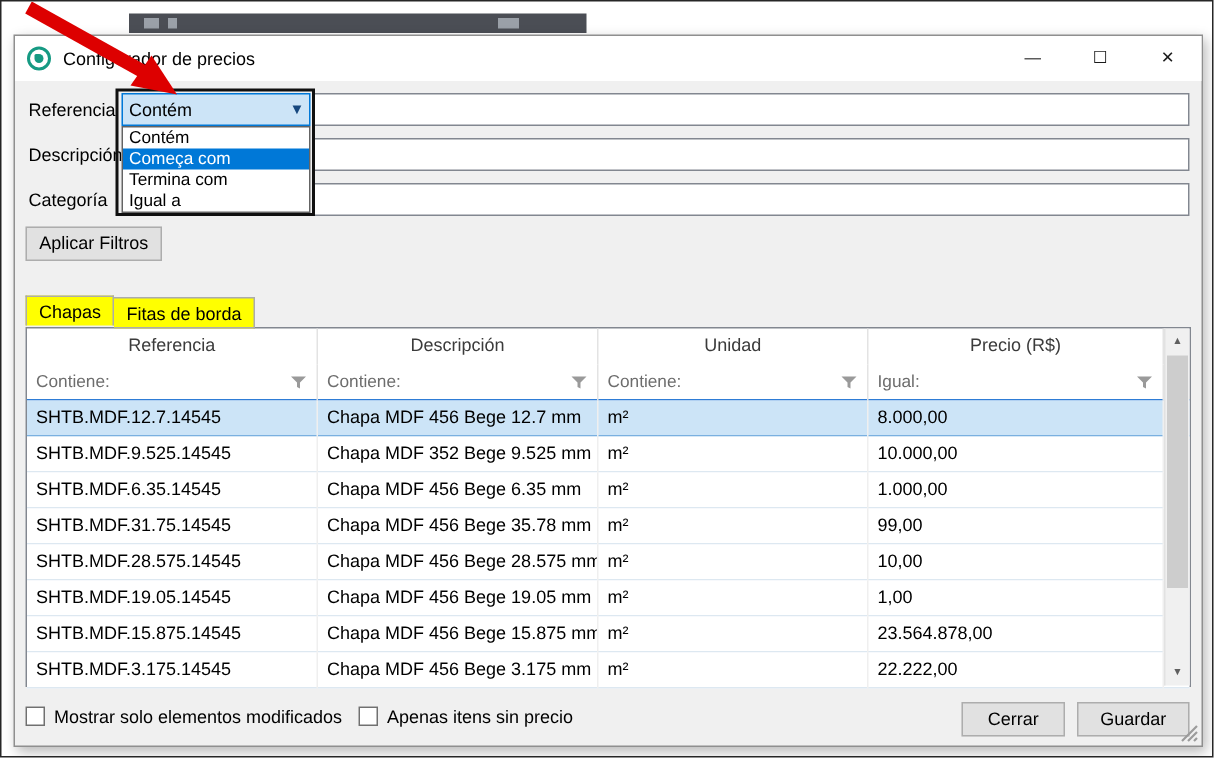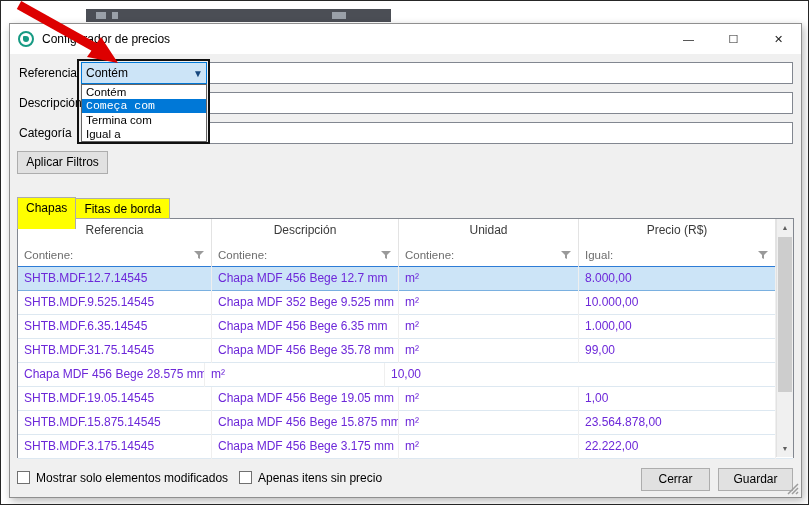--- a/index.html
+++ b/index.html
@@ -29,46 +29,46 @@
   .text-input { position:absolute; height:22px; background:#fff; border:1px solid #828790; }
 
   .combo { position:absolute; left:71px; top:38px; width:126px; height:22px;
            background:#cce4f7; border:1px solid #0078d7; display:flex; align-items:center; font-size:12px; }
   .combo .val { flex:1; padding-left:4px; color:#000; }
   .combo .chev { width:16px; text-align:center; color:#16477e; font-size:10px; }
 
   .dropdown { position:absolute; left:71px; top:60px; width:126px; background:#ffffff;
               border:1px solid #646464; z-index:30; }
   .dd-item { height:14px; line-height:14px; font-size:11.5px; padding-left:4px; color:#000; }
-  .dd-item.sel { background:#0078d7; color:#fff;font-family:Liberation Mono, monospace; }
+  .dd-item.sel { background:#0078d7; color:#fff; }
 
   .anno-rect { position:absolute; left:67px; top:35px; width:133px; height:85px;
                border:2px solid #101010; z-index:40; pointer-events:none; }
 
   .btn { position:absolute; height:23px; background:#e1e1e1; border:1px solid #adadad;
          font-size:12px; color:#000; text-align:center; line-height:21px; }
 
   .tabs { position:absolute; left:7px; top:173px; height:22px; display:flex; z-index:5; }
   .tab { height:21px; line-height:20px; padding:0 8px; font-size:12px; border:1px solid #acacac;
          background:#ffff00; color:#000; }
-  .tab.active { height:32px; border-bottom:none; background:#ffff00; }
+  .tab.active { height:20px; border-bottom:none; background:#ffff00; }
   .tab + .tab { border-left:none; margin-top:1px; }
 
   .panel { position:absolute; left:7px; top:194px; width:777px; height:240px;
            background:#ffffff; border:1px solid #828790; }
   .thead, .tfilter, .trow { display:flex; height:24px; }
   .tcell { height:24px; line-height:23px; font-size:12px; padding:0 6px; overflow:hidden; white-space:nowrap; }
   .c0 { width:194px; } .c1 { width:187px; } .c2 { width:180px; } .c3 { flex:1; }
   .thead .tcell { text-align:center; color:#3b3b3b; border-right:1px solid #e3e3e3; }
   .tfilter { border-bottom:1px solid #2e7cd6; }
   .tfilter .tcell { color:#6d6d6d; font-size:11.5px; border-right:1px solid #e3e3e3;
                     display:flex; align-items:center; }
   .tfilter .ftext { flex:1; }
   .trow { border-bottom:1px solid #dde8f1; background:#fff; }
-  .trow .tcell { border-right:1px solid #efefef; color:#6d28d9; }
+  .trow .tcell { border-right:1px solid #efefef; color:#000000; }
   .trow.selected { background:#cce4f7; border-bottom:1px solid #7ab0e0; }
 
   .vscroll { position:absolute; right:0; top:0; bottom:0; width:17px; background:#f0f0f0;
              border-left:1px solid #e2e2e2; }
   .sc-btn { position:absolute; left:0; width:16px; height:17px; text-align:center;
             font-size:7px; color:#5f5f5f; line-height:17px; }
   .sc-up { top:0; } .sc-down { bottom:0; }
   .sc-thumb { position:absolute; left:1px; top:18px; width:14px; height:155px; background:#cdcdcd; }
 
   .cbx { position:absolute; width:13px; height:13px; background:#fff; border:1px solid #707070; }
@@ -182,20 +182,21 @@
             <div class="tcell c2">m²</div>
             <div class="tcell c3" style="margin-right: 17px;">1.000,00</div>
           </div>
           <div class="trow">
             <div class="tcell c0">SHTB.MDF.31.75.14545</div>
             <div class="tcell c1">Chapa MDF 456 Bege 35.78 mm</div>
             <div class="tcell c2">m²</div>
             <div class="tcell c3" style="margin-right: 17px;">99,00</div>
           </div>
           <div class="trow">
+            <div class="tcell c0">SHTB.MDF.28.575.14545</div>
             <div class="tcell c1">Chapa MDF 456 Bege 28.575 mm</div>
             <div class="tcell c2">m²</div>
             <div class="tcell c3" style="margin-right: 17px;">10,00</div>
           </div>
           <div class="trow">
             <div class="tcell c0">SHTB.MDF.19.05.14545</div>
             <div class="tcell c1">Chapa MDF 456 Bege 19.05 mm</div>
             <div class="tcell c2">m²</div>
             <div class="tcell c3" style="margin-right: 17px;">1,00</div>
           </div>

